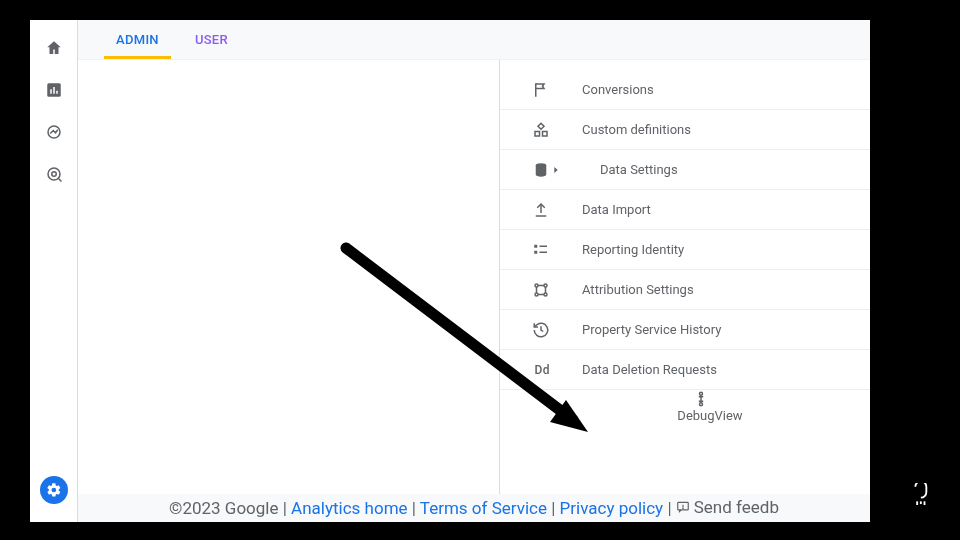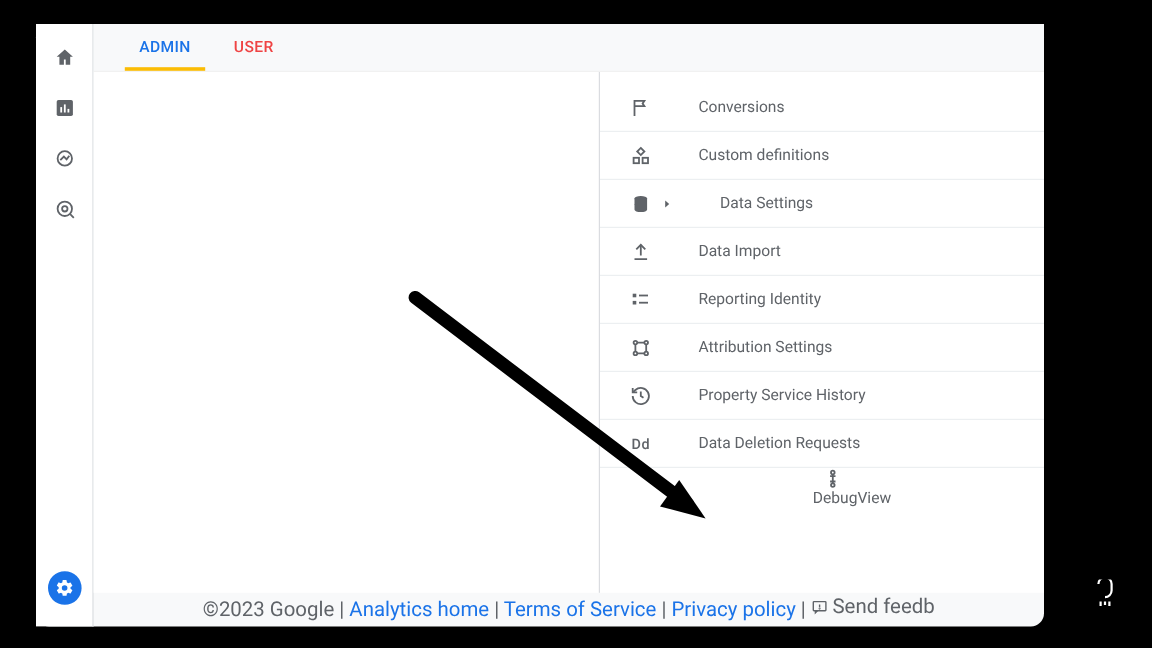--- a/index.html
+++ b/index.html
@@ -10,21 +10,20 @@
     font-size: 13px;
     color: #5f6368;
     position: relative;
     overflow: hidden;
   }
   .app {
     position: absolute;
     left: 30px; top: 20px; right: 90px; bottom: 18px;
     background: #f8f9fa;
     display: flex;
-    border-radius: 11px;
   }
   .left-rail {
     width: 48px;
     background: #fff;
     border-right: 1px solid #dadce0;
     display: flex;
     flex-direction: column;
     align-items: center;
     padding-top: 18px;
     gap: 22px;
@@ -58,21 +57,21 @@
     padding-left: 20px;
     background: #f8f9fa;
     border-bottom: 1px solid #f1f1f1;
   }
   .tab {
     padding: 0 18px;
     display:flex; align-items:center;
     font-size: 13px;
     font-weight: 500;
     letter-spacing: .3px;
-    color: #ef4444;
+    color: #8b5cf6;
     cursor: pointer;
     position: relative;
   }
   .tab.active {
     color: #1a73e8;
   }
   .tab.active::after {
     content:"";
     position:absolute;
     left:6px; right:6px; bottom:0;
@@ -100,21 +99,21 @@
     display:flex;
     align-items:center;
     height: 40px;
     padding-left: 18px;
     border-bottom: 1px solid #eceff1;
     cursor: pointer;
   }
   .menu-item:last-child { border-bottom: none; flex-direction: column; }
   .menu-icon {
     width: 32px;
-    display:flex; align-items:center; justify-content:center;
+    display:flex; align-items:center; justify-content:flex-end;
     color:#5f6368;
   }
   .menu-icon svg { width:18px; height:18px; }
   .caret {
     width:12px; display:inline-flex; align-items:center; justify-content:center;
     color:#5f6368; margin-right:6px;
   }
   .menu-label {
     font-size: 13px;
     color:#5f6368;

